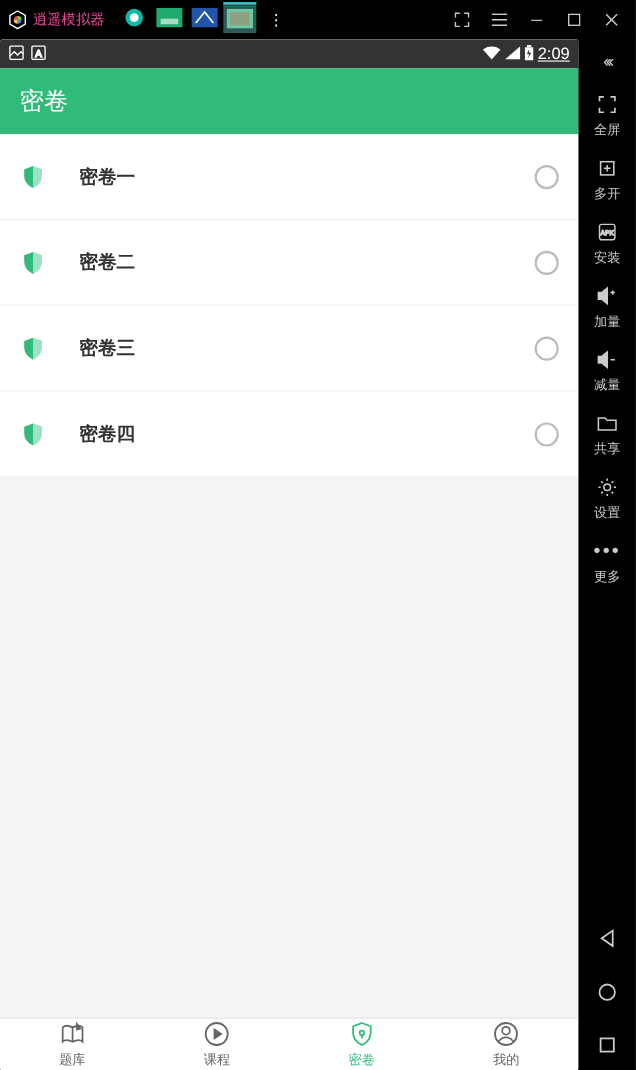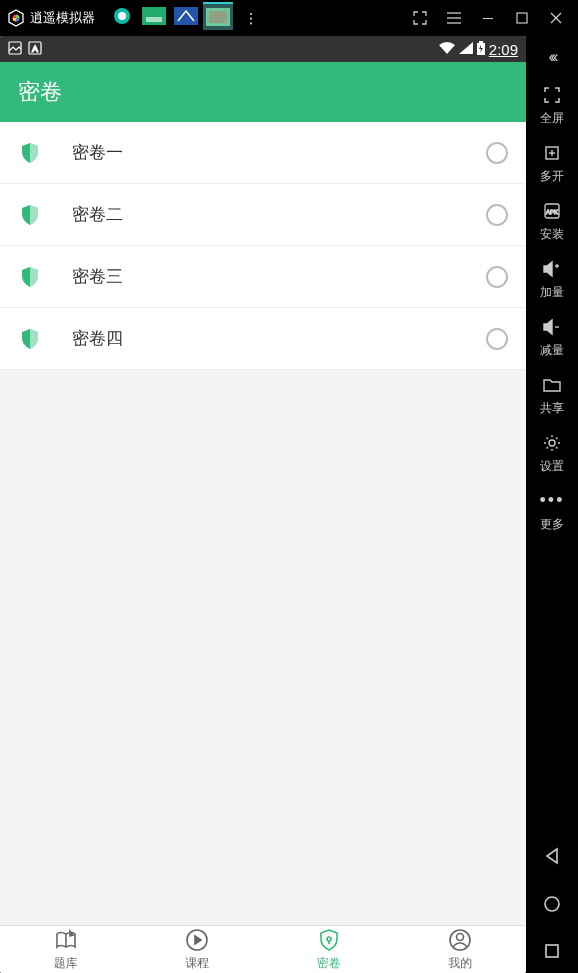--- a/index.html
+++ b/index.html
@@ -1,21 +1,21 @@
 <!DOCTYPE html>
 <html><head>
   <meta charset="utf-8">
   <style>
     * { margin: 0; padding: 0; box-sizing: border-box; font-family: -apple-system, "PingFang SC", "Microsoft YaHei", sans-serif; }
     body { width: 578px; height: 973px; background: #000; overflow: hidden; }
     
     
     .emu-titlebar { height: 36px; background: #000; display: flex; align-items: center; padding: 0 6px; gap: 4px; }
     .emu-logo { width: 20px; height: 20px; display: flex; align-items: center; justify-content: center; }
-    .emu-title { color: #ffffff; font-size: 13px; margin-right: 8px; }
+    .emu-title { color: #ec4899; font-size: 13px; margin-right: 8px; }
     .taskbar-icons { display: flex; gap: 2px; }
     .taskbar-icon { width: 30px; height: 28px; display: flex; align-items: center; justify-content: center; }
     .taskbar-icon.active { background: #2a5a5a; border-top: 2px solid #3cc; }
     .emu-right-controls { margin-left: auto; display: flex; gap: 2px; }
     .emu-ctrl { width: 32px; height: 32px; display: flex; align-items: center; justify-content: center; color: #ccc; font-size: 14px; cursor: pointer; }
     
     
     .main-area { display: flex; height: 937px; }
     .phone-screen { width: 526px; height: 937px; background: #f4f4f4; display: flex; flex-direction: column; position: relative; border-radius: 2px; overflow: hidden; }
     
@@ -24,21 +24,21 @@
     .status-left { display: flex; gap: 6px; }
     .status-right { margin-left: auto; display: flex; align-items: center; gap: 4px; text-decoration: underline; }
     .status-time { font-size: 15px; font-weight: 500; }
     
     
     .app-header { height: 60px; background: #31ba7a; display: flex; align-items: center; padding: 0 18px; }
     .app-header-title { color: #fff; font-size: 22px; }
     
     
     .list-container { flex: 1; background: #f4f4f4; overflow-y: auto; }
-    .list-item { height: 62px; background: #fff; display: flex; align-items: center; padding: 0 18px; border-bottom: 1px solid #eee; }
+    .list-item { height: 78px; background: #fff; display: flex; align-items: center; padding: 0 18px; border-bottom: 1px solid #eee; font-weight: bold; }
     .shield-icon { width: 24px; height: 24px; margin-right: 30px; }
     .item-label { flex: 1; font-size: 17px; color: #323232; }
     .radio-circle { width: 22px; height: 22px; border: 2px solid #bbb; border-radius: 50%; }
     
     
     .bottom-nav { height: 48px; background: #fff; border-top: 1px solid #ddd; display: flex; }
     .nav-item { flex: 1; display: flex; flex-direction: column; align-items: center; justify-content: center; gap: 2px; }
     .nav-icon { width: 26px; height: 26px; display: flex; align-items: center; justify-content: center; }
     .nav-label { font-size: 12px; color: #666; }
     .nav-item.active .nav-label { color: #31ba7a; }

